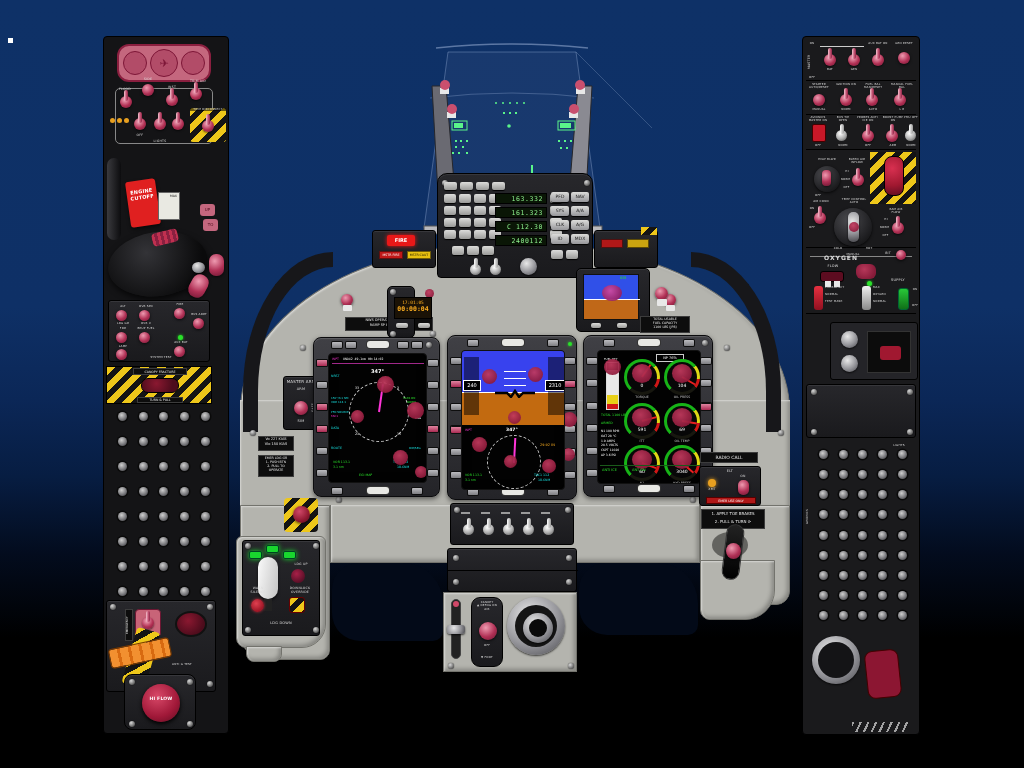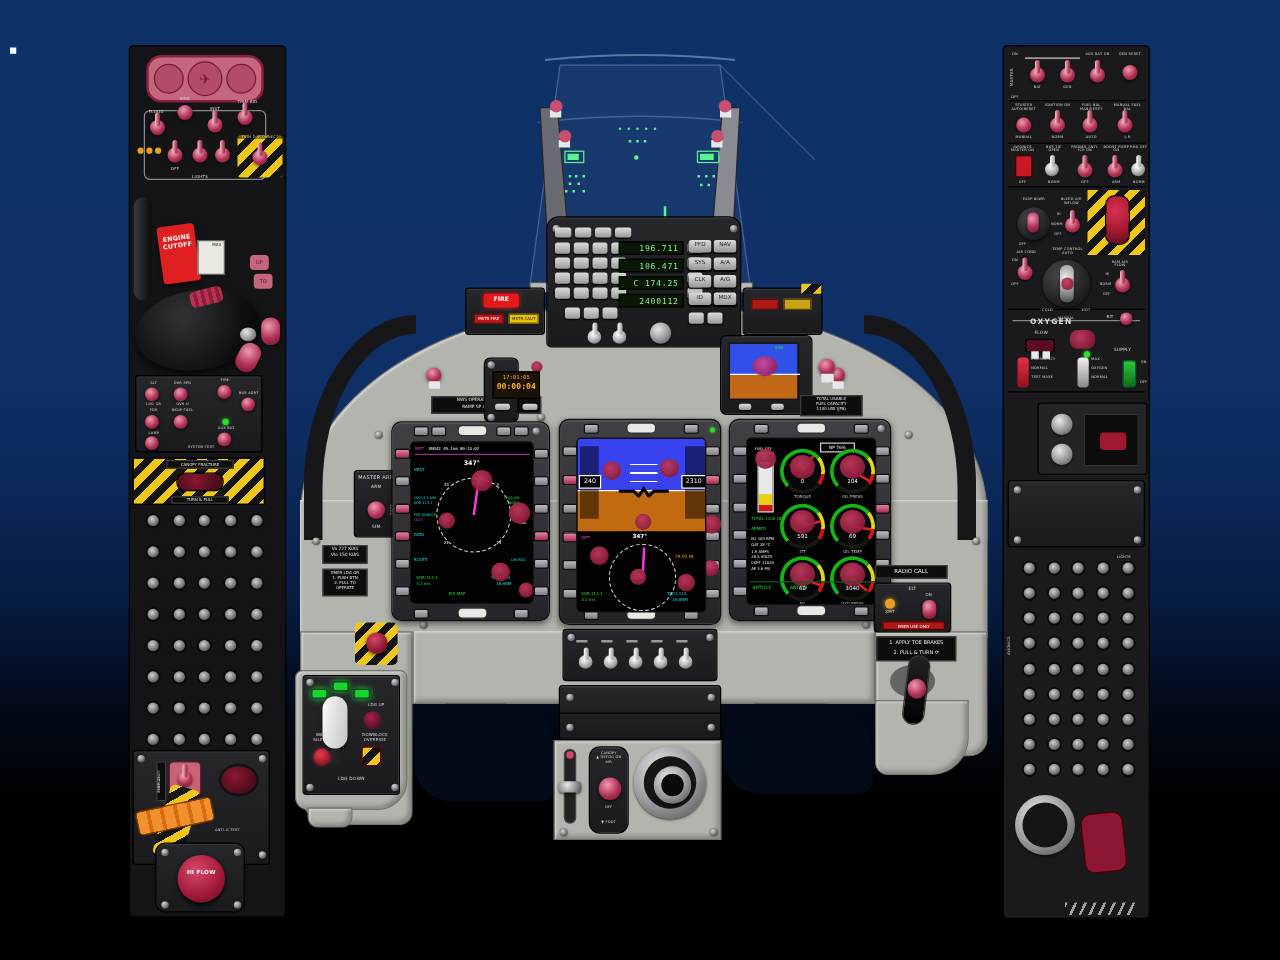--- a/index.html
+++ b/index.html
@@ -154,23 +154,23 @@
         <span class="key"></span>
         <span class="key"></span>
         <span class="key"></span>
         <span class="key"></span>
       </div>
   <div class="a kwrap" style="left:14px;top:72px;width:48px">
         <span class="key"></span>
         <span class="key"></span>
         <span class="key"></span>
       </div>
-  <div class="a lcd" style="left:57px;top:19px;width:52px;height:11px">196.711</div>
-  <div class="a lcd" style="left:57px;top:33px;width:52px;height:11px">106.471</div>
-  <div class="a lcd" style="left:57px;top:47px;width:52px;height:11px">C 174.25</div>
+  <div class="a lcd" style="left:57px;top:19px;width:52px;height:11px">163.332</div>
+  <div class="a lcd" style="left:57px;top:33px;width:52px;height:11px">161.323</div>
+  <div class="a lcd" style="left:57px;top:47px;width:52px;height:11px">C 112.30</div>
   <div class="a lcd" style="left:57px;top:61px;width:52px;height:11px">2400112</div>
   <div class="a kwrap" style="left:112px;top:20px;width:14px;flex-direction:column">
         <span class="key"></span>
         <span class="key"></span>
         <span class="key"></span>
         <span class="key"></span>
       </div>
   <div class="a keyl" style="left:113px;top:18px">PFD</div>
   <div class="a keyl" style="left:133px;top:18px">NAV</div>
   <div class="a keyl" style="left:113px;top:32px">SYS</div>

